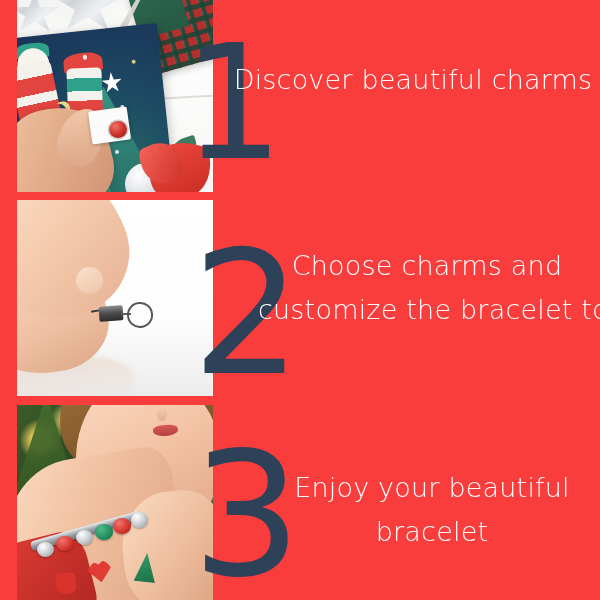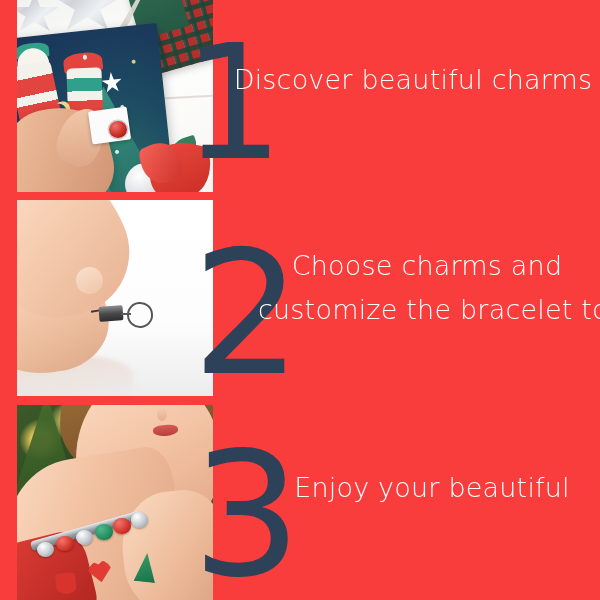--- a/index.html
+++ b/index.html
@@ -595,15 +595,16 @@
     <span class="line">Discover beautiful charms</span>
   </div>
 
   <div class="steptext steptext-2" style="color: #ffffff;">
     <span class="line">Choose charms and</span>
     <span class="line">customize the bracelet to</span>
   </div>
 
   <div class="steptext steptext-3" style="color: rgb(255, 255, 255);">
     <span class="line">Enjoy your beautiful</span>
+    <span class="line">bracelet</span>
   </div>
 
 </div>
 
 </body></html>

